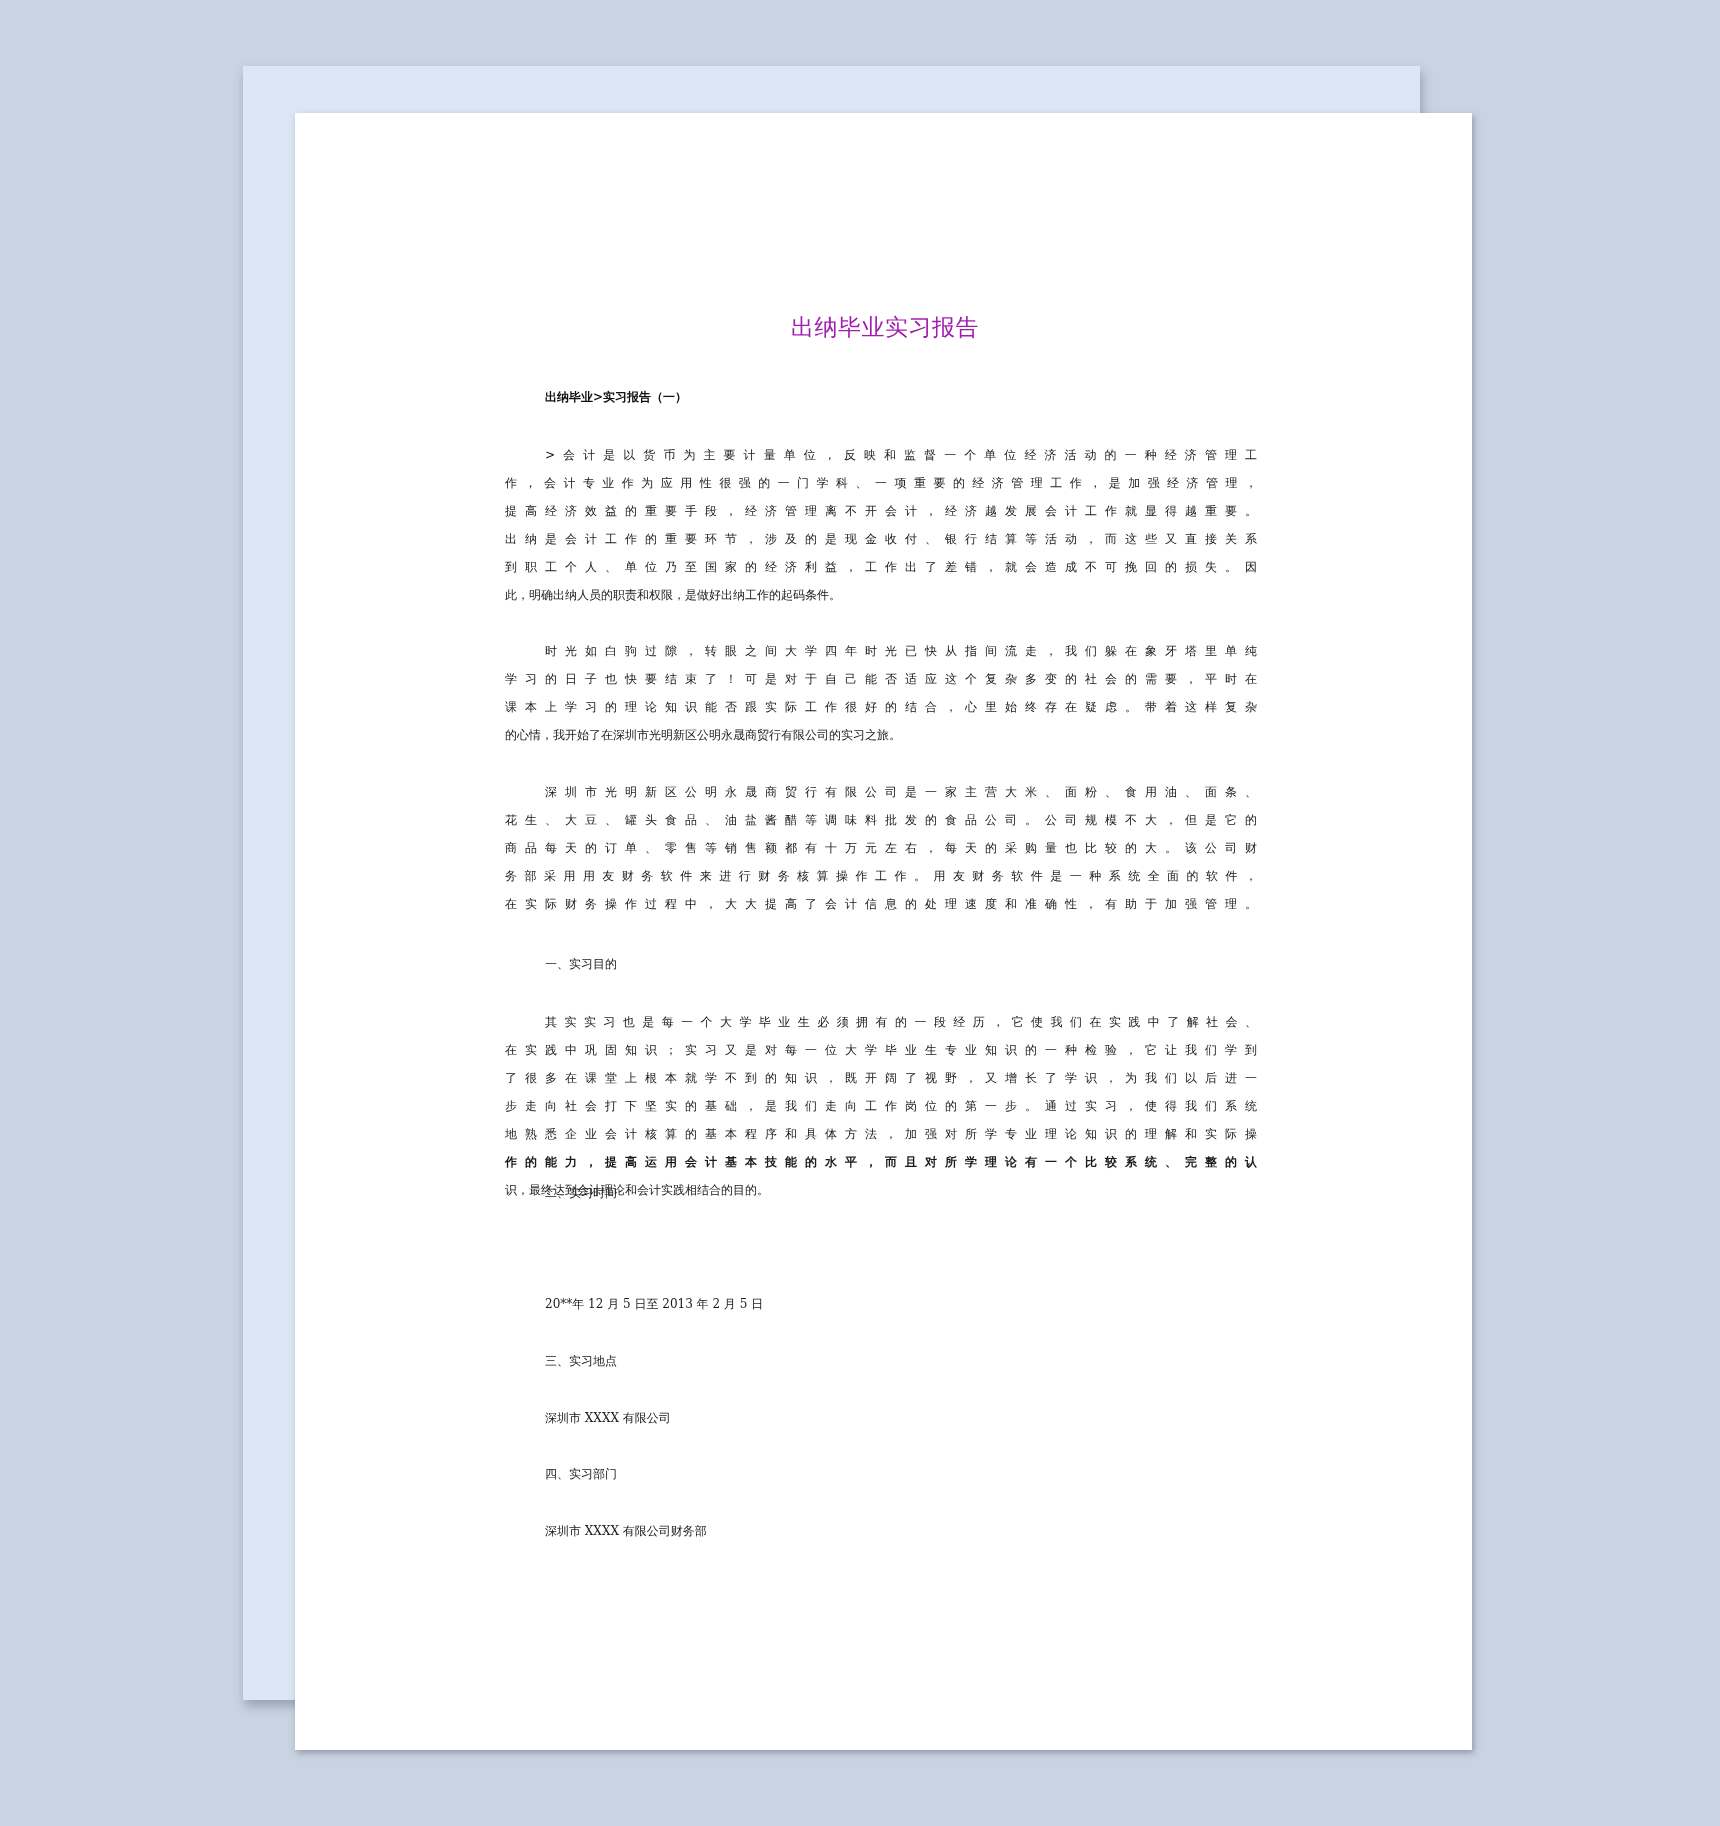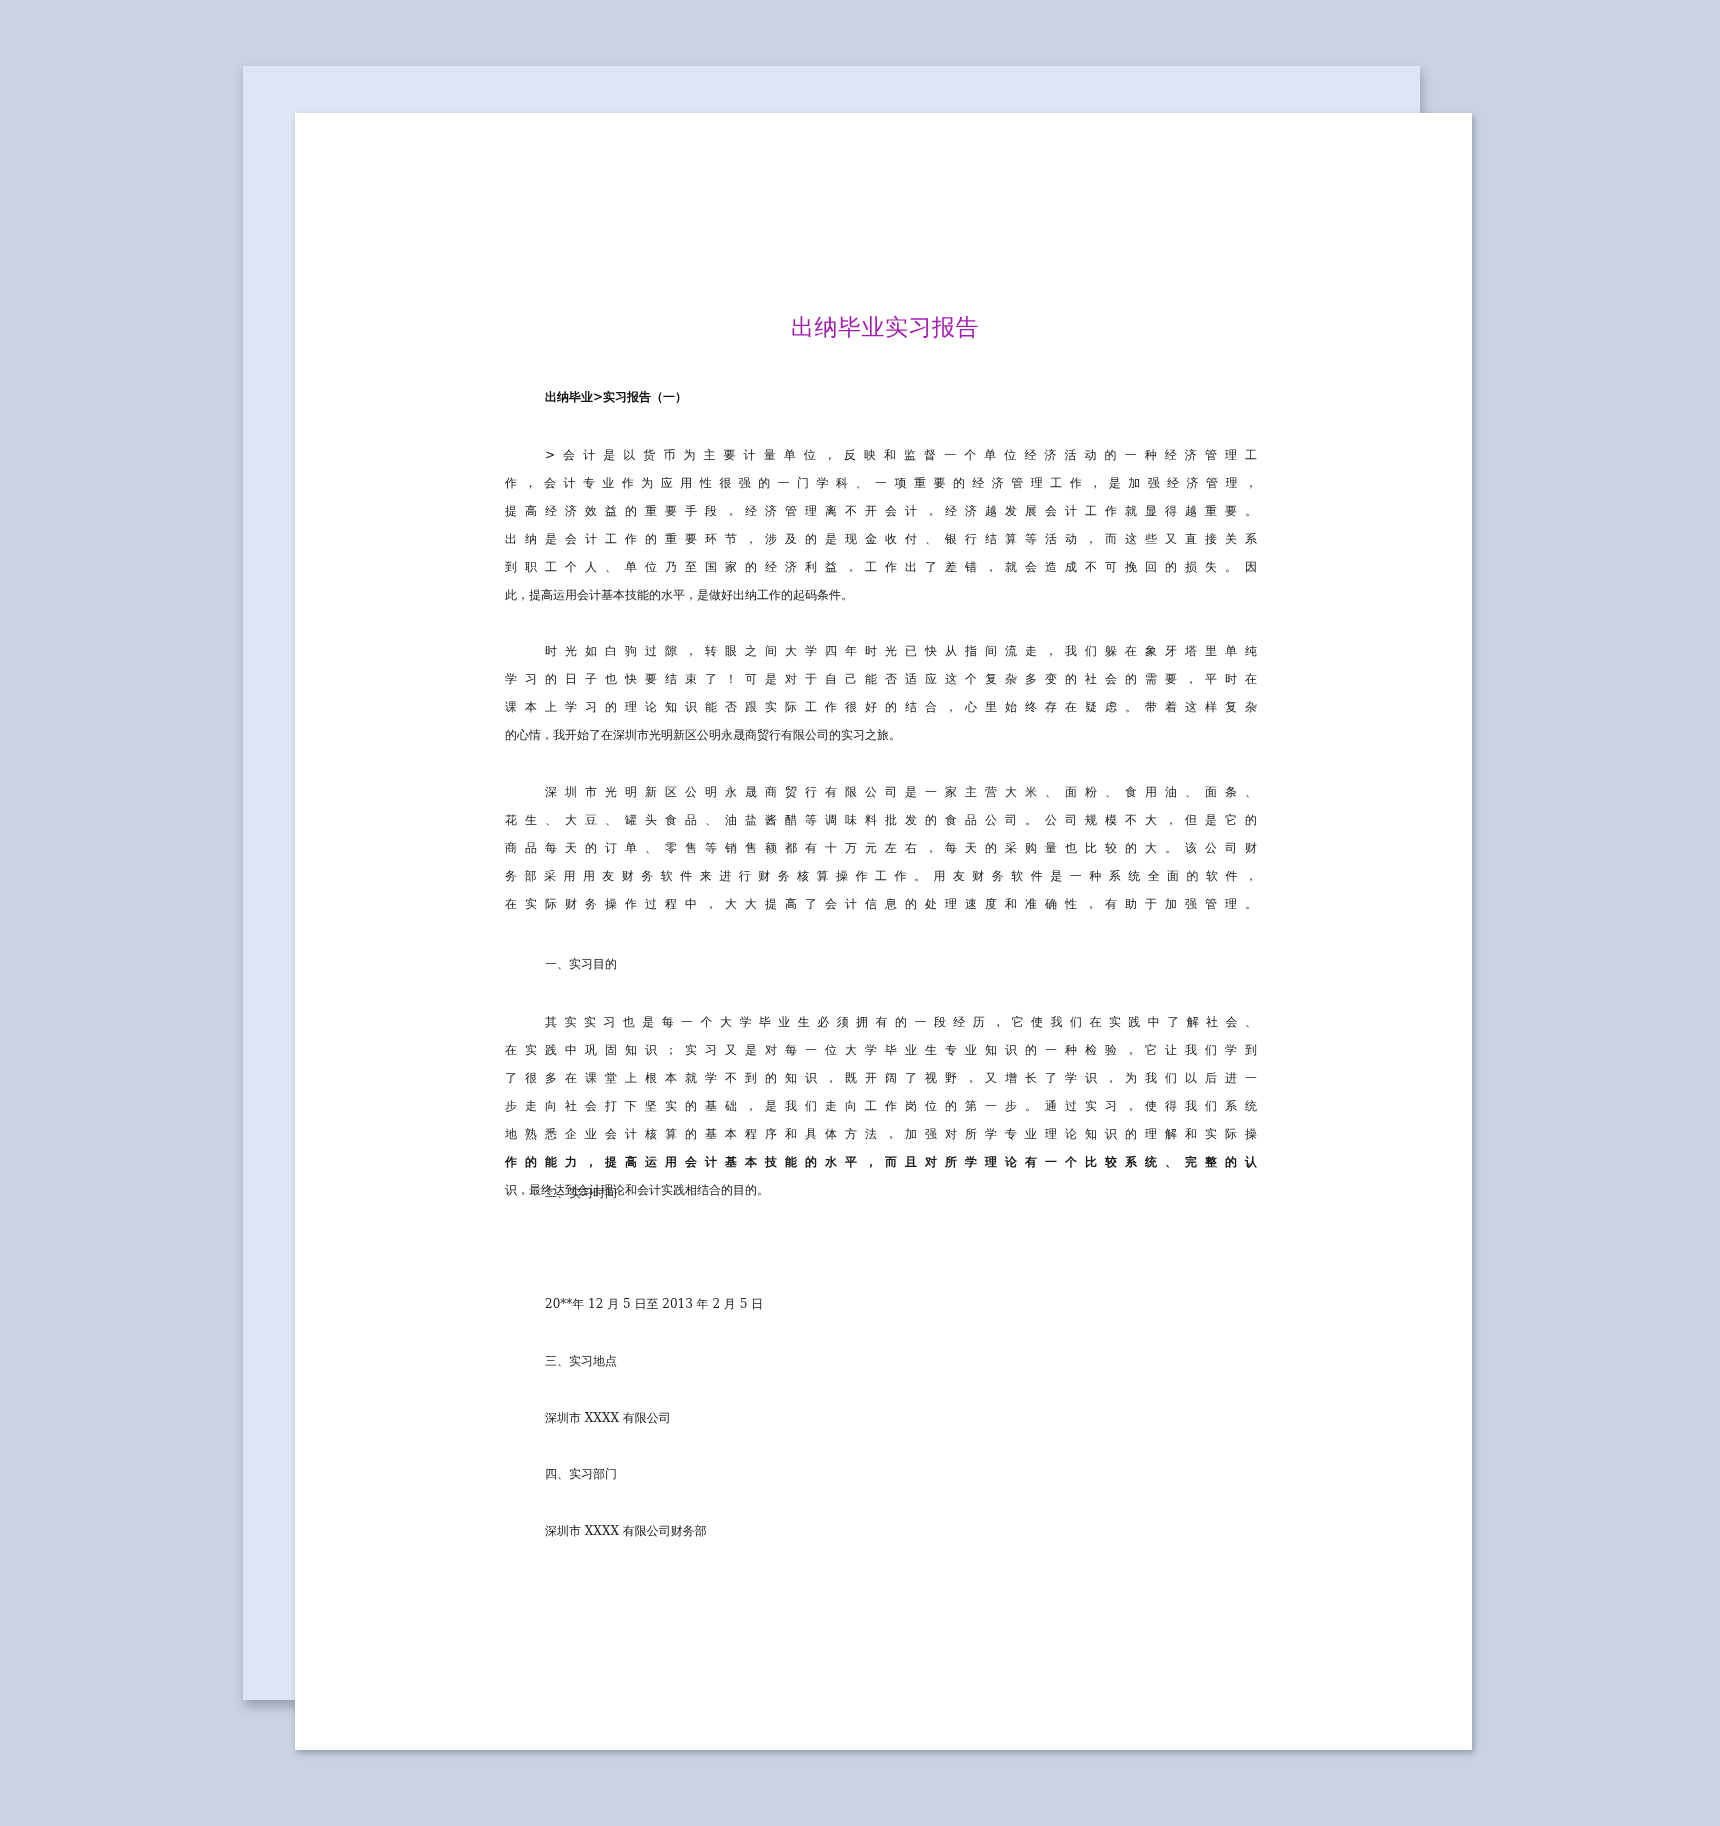--- a/index.html
+++ b/index.html
@@ -79,21 +79,21 @@
   <div class="title">出纳毕业实习报告</div>
 
   <div class="line indent subheading" style="top:385px;">出纳毕业&gt;实习报告（一）</div>
 
   <div>
     <div class="line indent justify" style="top:443px;">&gt;会计是以货币为主要计量单位，反映和监督一个单位经济活动的一种经济管理工</div>
     <div class="line justify" style="top:471px;">作，会计专业作为应用性很强的一门学科、一项重要的经济管理工作，是加强经济管理，</div>
     <div class="line justify" style="top:499px;">提高经济效益的重要手段，经济管理离不开会计，经济越发展会计工作就显得越重要。</div>
     <div class="line justify" style="top:527px;">出纳是会计工作的重要环节，涉及的是现金收付、银行结算等活动，而这些又直接关系</div>
     <div class="line justify" style="top:555px;">到职工个人、单位乃至国家的经济利益，工作出了差错，就会造成不可挽回的损失。因</div>
-    <div class="line" style="top:583px;">此，提高运用会计基本技能的水平，是做好出纳工作的起码条件。</div>
+    <div class="line" style="top:583px;">此，明确出纳人员的职责和权限，是做好出纳工作的起码条件。</div>
   </div>
 
   <div>
     <div class="line indent justify" style="top:639px;">时光如白驹过隙，转眼之间大学四年时光已快从指间流走，我们躲在象牙塔里单纯</div>
     <div class="line justify" style="top:667px;">学习的日子也快要结束了！可是对于自己能否适应这个复杂多变的社会的需要，平时在</div>
     <div class="line justify" style="top:695px;">课本上学习的理论知识能否跟实际工作很好的结合，心里始终存在疑虑。带着这样复杂</div>
     <div class="line" style="top:723px;">的心情，我开始了在深圳市光明新区公明永晟商贸行有限公司的实习之旅。</div>
   </div>
 
   <div>

